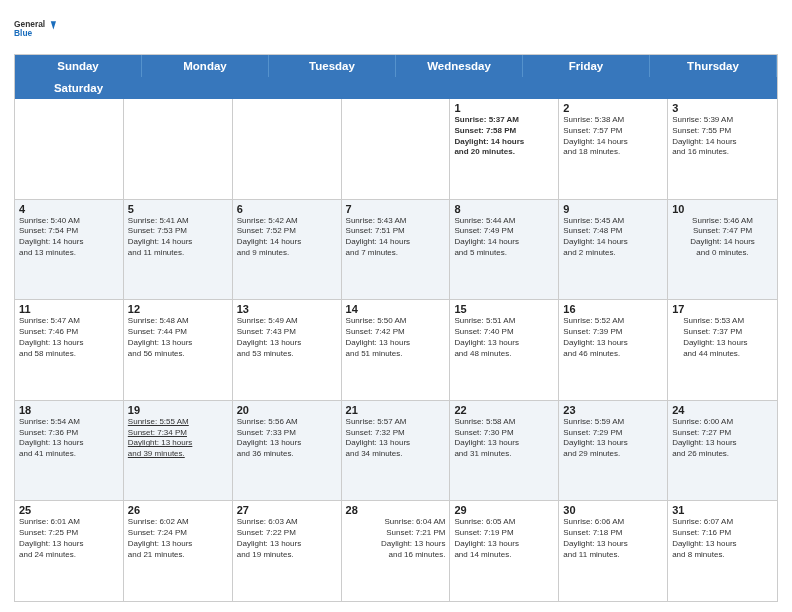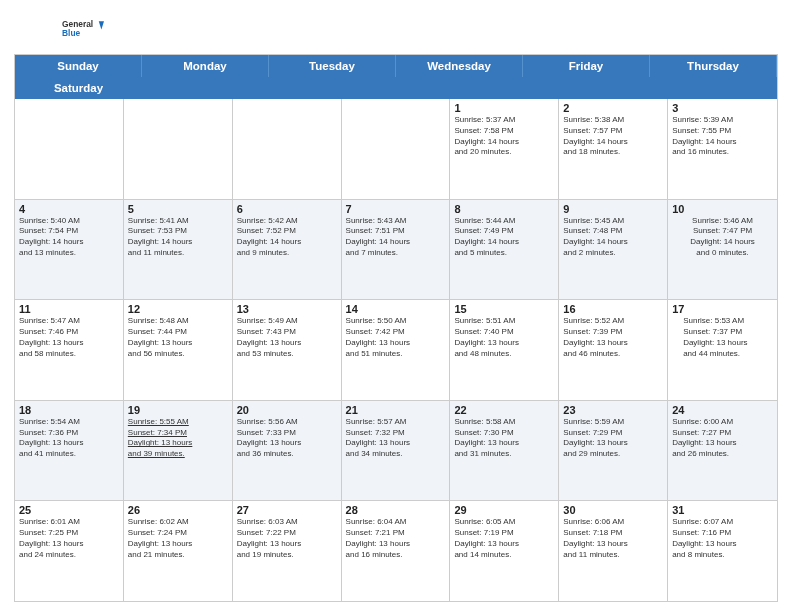--- a/index.html
+++ b/index.html
@@ -15,21 +15,20 @@
       height: 612px;
       padding: 10px 14px 10px 14px;
       display: flex;
       flex-direction: column;
     }
     .header {
       display: flex;
       align-items: flex-start;
       justify-content: space-between;
       margin-bottom: 6px;
-      margin-left: 48px;
     }
     .logo {
       display: flex;
       align-items: center;
       gap: 4px;
     }
     .title-area {
       text-align: right;
     }
     .main-title {
@@ -127,21 +126,21 @@
         <div class="cal-header-cell">Saturday</div>
       </div>
     <div class="cal-body">
     <div class="cal-week">
           <div class="cal-cell empty"></div>
           <div class="cal-cell empty"></div>
           <div class="cal-cell empty"></div>
           <div class="cal-cell empty"></div>
           <div class="cal-cell">
             <span class="day-num">1</span>
-            <div class="day-info" style="white-space: pre-line;">Sunrise: 5:37 AM
+            <div class="day-info" style="white-space: pre-line; font-weight: bold;">Sunrise: 5:37 AM
 Sunset: 7:58 PM
 Daylight: 14 hours
 and 20 minutes.</div>
           </div>
           <div class="cal-cell">
             <span class="day-num">2</span>
             <div class="day-info" style="white-space: pre-line;">Sunrise: 5:38 AM
 Sunset: 7:57 PM
 Daylight: 14 hours
 and 18 minutes.</div>
@@ -324,21 +323,21 @@
           </div>
           <div class="cal-cell">
             <span class="day-num">27</span>
             <div class="day-info" style="white-space: pre-line;">Sunrise: 6:03 AM
 Sunset: 7:22 PM
 Daylight: 13 hours
 and 19 minutes.</div>
           </div>
           <div class="cal-cell">
             <span class="day-num">28</span>
-            <div class="day-info" style="white-space: pre-line;">Sunrise: 6:04 AM
+            <div class="day-info" style="white-space: pre-line; text-align: right;">Sunrise: 6:04 AM
 Sunset: 7:21 PM
 Daylight: 13 hours
 and 16 minutes.</div>
           </div>
           <div class="cal-cell">
             <span class="day-num">29</span>
             <div class="day-info" style="white-space: pre-line;">Sunrise: 6:05 AM
 Sunset: 7:19 PM
 Daylight: 13 hours
 and 14 minutes.</div>

